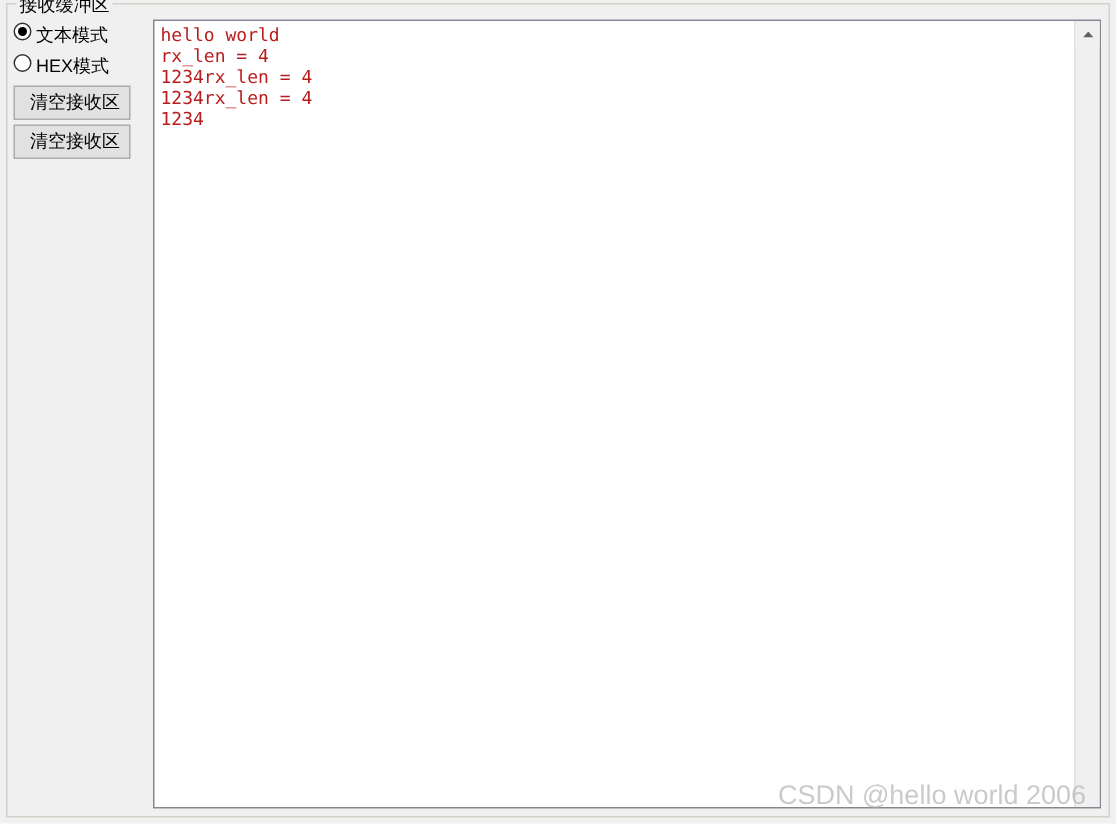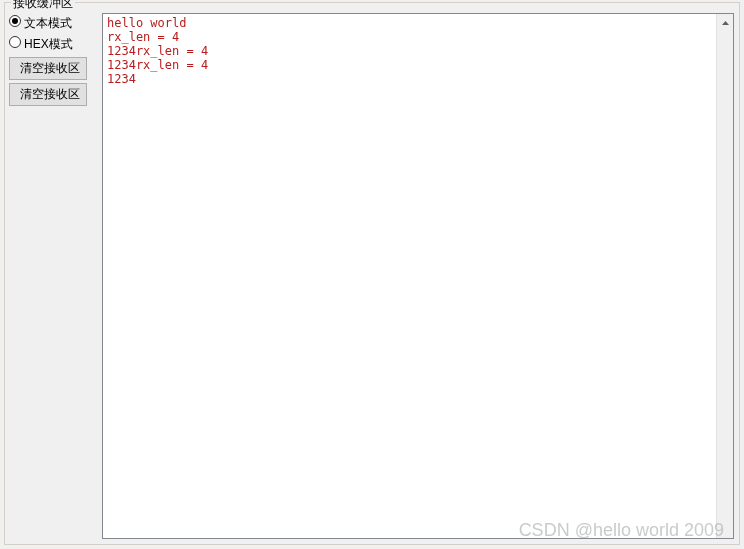--- a/index.html
+++ b/index.html
@@ -161,13 +161,13 @@
     <div class="scrollbar">
       <div class="scroll-btn">
         <svg width="7" height="4" viewBox="0 0 7 4">
             <path d="M0 4 L3.5 0 L7 4 Z" fill="#606060"></path>
           </svg>
       </div>
     </div>
   </div>
 </div>
 
-<div class="watermark">CSDN @hello world 2009</div>
+<div class="watermark">CSDN @hello world 2006</div>
 
 </body></html>

